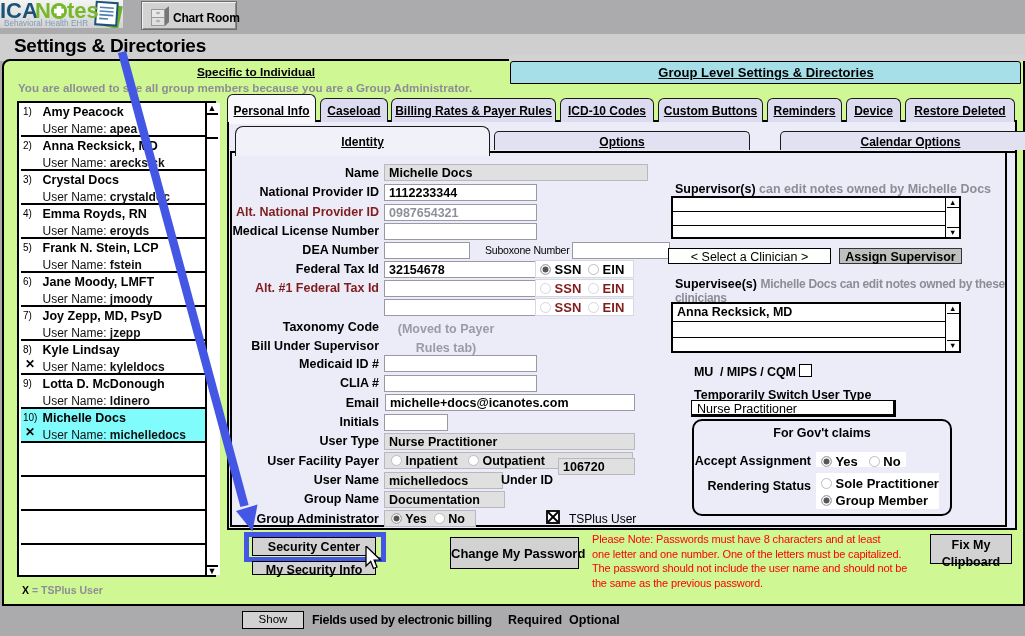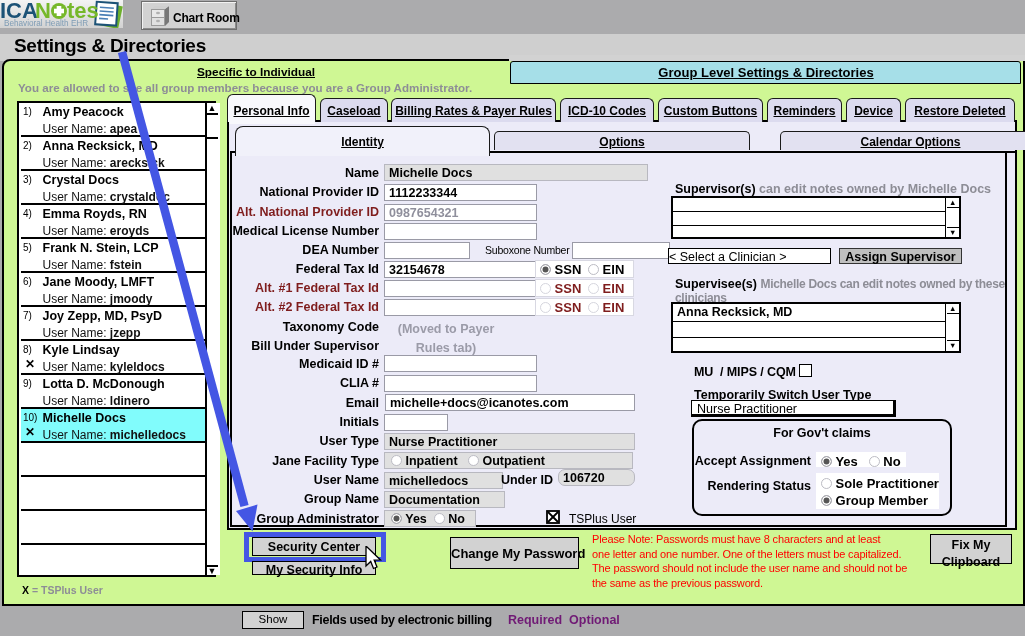--- a/index.html
+++ b/index.html
@@ -157,29 +157,28 @@
 <div class="tab" style="left:235px;top:126px;width:253px;height:21px;background:#f1f1fa;border-radius:8px 8px 0 0;text-decoration:none;padding-top:8px;"><span class="u">Identity</span></div>
 <div class="abs" style="left:236px;top:149px;width:251px;height:4px;background:#f1f1fa;"></div>
 
 <div class="lab" style="left:180px;top:165.5px;width:199px;">Name</div>
 <div class="lab" style="left:180px;top:185px;width:199px;">National Provider ID</div>
 <div class="lab dlab" style="left:180px;top:204.5px;width:199px;">Alt. National Provider ID</div>
 <div class="lab" style="left:180px;top:223.5px;width:199px;">Medical License Number</div>
 <div class="lab" style="left:180px;top:242.5px;width:199px;">DEA Number</div>
 <div class="lab" style="left:180px;top:261.5px;width:199px;">Federal Tax Id</div>
 <div class="lab dlab" style="left:180px;top:280.5px;width:199px;">Alt. #1 Federal Tax Id</div>
-<div class="lab dlab" style="left:180px;top:299.5px;width:199px;">Alt. #2 Federal Tax Id</div>
 <div class="lab" style="left:180px;top:319.5px;width:199px;">Taxonomy Code</div>
 <div class="lab" style="left:180px;top:339px;width:199px;">Bill Under Supervisor</div>
 <div class="lab" style="left:180px;top:356.5px;width:199px;">Medicaid ID #</div>
 <div class="lab" style="left:180px;top:376px;width:199px;">CLIA #</div>
 <div class="lab" style="left:180px;top:395.5px;width:199px;">Email</div>
 <div class="lab" style="left:180px;top:415px;width:199px;">Initials</div>
 <div class="lab" style="left:180px;top:434px;width:199px;">User Type</div>
-<div class="lab" style="left:180px;top:453.5px;width:199px;">Jane Facility Type</div>
+<div class="lab" style="left:180px;top:453.5px;width:199px;">User Facility Payer</div>
 <div class="lab" style="left:180px;top:473px;width:199px;">User Name</div>
 <div class="lab" style="left:180px;top:492px;width:199px;">Group Name</div>
 <div class="lab" style="left:180px;top:511.5px;width:199px;">Group Administrator</div>
 
 <div class="gfield" style="left:384px;top:163.5px;width:258px;">Michelle Docs</div>
 <div class="field" style="left:384px;top:184px;width:147px;">1112233344</div>
 <div class="field" style="left:384px;top:203.5px;width:147px;color:#8f8f9c;">0987654321</div>
 <div class="field" style="left:384px;top:222.5px;width:147px;"></div>
 <div class="field" style="left:384px;top:241.5px;width:80px;"></div>
 <div class="abs" style="left:485px;top:244px;font-size:10.5px;letter-spacing:-0.2px;">Suboxone Number</div>
@@ -198,39 +197,39 @@
 <div class="abs b dlab" style="left:588px;top:299.5px;font-size:13px;"><span class="radio dis"></span> EIN</div>
 <div class="abs b" style="left:390px;top:320px;width:112px;text-align:center;color:#9b9ba8;font-size:12.5px;line-height:19px;">(Moved to Payer Rules tab)</div>
 <div class="field" style="left:384px;top:355px;width:147px;"></div>
 <div class="field" style="left:384px;top:374.5px;width:147px;"></div>
 <div class="field" style="left:385px;top:394px;width:244px;">michelle+docs@icanotes.com</div>
 <div class="field" style="left:384px;top:413.5px;width:58px;"></div>
 <div class="gfield" style="left:384px;top:432.5px;width:245px;">Nurse Practitioner</div>
 <div class="gfield" style="left:384px;top:452px;width:243px;background:#e0e0e0;"><span class="radio" style="margin-left:2px;"></span> Inpatient&nbsp;&nbsp;&nbsp;<span class="radio"></span> Outpatient</div>
 <div class="gfield" style="left:384px;top:471.5px;width:113px;">michelledocs</div>
 <div class="lab" style="left:413px;top:473px;width:140px;">Under ID</div>
-<div class="gfield" style="left:558px;top:469px;width:71px;border-radius:7px;">106720</div>
+<div class="gfield" style="left:558px;top:458px;width:71px;">106720</div>
 <div class="gfield" style="left:384px;top:490.5px;width:115px;">Documentation</div>
 <div class="gfield" style="left:384px;top:510px;width:86px;"><span class="radio on" style="margin-left:2px;"></span> Yes&nbsp;&nbsp;<span class="radio"></span> No</div>
 <svg class="abs" style="left:546px;top:510px;" width="14" height="14" viewBox="0 0 14 14">
       <rect x="1" y="1" width="12" height="12" fill="#fff" stroke="#000" stroke-width="1.8"></rect>
       <line x1="2" y1="2" x2="12" y2="12" stroke="#000" stroke-width="1.8"></line>
       <line x1="12" y1="2" x2="2" y2="12" stroke="#000" stroke-width="1.8"></line>
     </svg>
 <div class="abs" style="left:569px;top:512px;font-size:12px;">TSPlus User</div>
 
 <div class="abs b" style="left:675px;top:182px;font-size:12.5px;">Supervisor(s) <span class="gray">can edit notes owned by Michelle Docs</span></div>
 <div class="abs" style="left:671px;top:196px;width:286px;height:39px;background:#fff;border:2px solid #000;">
   <div class="abs" style="left:0;top:13px;width:272px;height:1.2px;background:#000;"></div>
   <div class="abs" style="left:0;top:26.5px;width:272px;height:1.2px;background:#000;"></div>
   <div class="abs" style="left:272px;top:0;width:14px;height:39px;border-left:1.5px solid #000;"></div>
   <div class="abs" style="left:273.5px;top:0;width:12.5px;height:9px;border-bottom:1.5px solid #000;font-size:7.5px;text-align:center;line-height:9px;">▲</div>
   <div class="abs" style="left:273.5px;top:28.5px;width:12.5px;height:10.5px;border-top:1.5px solid #000;font-size:7.5px;text-align:center;line-height:10px;">▼</div>
 </div>
-<div class="abs" style="left:668px;top:247.5px;width:161px;height:13px;background:#fff;border:1.5px solid #000;font-size:12.5px;padding-top:1px;">&lt; Select a Clinician &gt;</div>
+<div class="abs" style="left:668px;top:247.5px;width:161px;height:13px;background:#fff;border:1.5px solid #000;text-align:center;font-size:12.5px;padding-top:1px;">&lt; Select a Clinician &gt;</div>
 <div class="abs b" style="left:839px;top:247.5px;width:121px;height:13px;background:#bfbfbf;border:1.5px solid #333;text-align:center;font-size:12.5px;padding-top:1.5px;">Assign Supervisor</div>
 <div class="abs b" style="left:675px;top:276.5px;font-size:12.5px;line-height:14.5px;white-space:nowrap;">Supervisee(s) <span class="gray" style="letter-spacing:-0.3px;font-size:12px;">Michelle Docs can edit notes owned by these<br>clinicians</span></div>
 <div class="abs" style="left:671px;top:301.5px;width:286px;height:47px;background:#fff;border:2px solid #000;">
   <div class="abs b" style="left:4px;top:1.5px;font-size:12.5px;">Anna Recksick, MD</div>
   <div class="abs" style="left:0;top:17px;width:272px;height:1.2px;background:#000;"></div>
   <div class="abs" style="left:0;top:33.5px;width:272px;height:1.2px;background:#000;"></div>
   <div class="abs" style="left:272px;top:0;width:14px;height:49px;border-left:1.5px solid #000;"></div>
   <div class="abs" style="left:273.5px;top:0;width:12.5px;height:9px;border-bottom:1.5px solid #000;font-size:7.5px;text-align:center;line-height:9px;">▲</div>
   <div class="abs" style="left:273.5px;top:36.5px;width:12.5px;height:10.5px;border-top:1.5px solid #000;font-size:7.5px;text-align:center;line-height:10px;">▼</div>
 </div>
@@ -252,21 +251,21 @@
 <div class="abs" style="left:244px;top:532px;width:132px;height:20px;border:5px solid #4456e4;"></div>
 <div class="btn" style="left:252px;top:537px;width:122px;height:15px;padding-top:2px;">Security Center</div>
 <div class="btn" style="left:252px;top:560.5px;width:122px;height:11px;padding-top:1px;">My Security Info</div>
 <div class="btn" style="left:450px;top:537px;width:127px;height:22px;padding-top:8px;font-size:13px;white-space:nowrap;">Change My Password</div>
 <div class="abs" style="left:592px;top:532px;width:320px;font-size:11px;color:#f00;line-height:14.6px;white-space:nowrap;letter-spacing:-0.15px;">Please Note: Passwords must have 8 characters and at least<br>one letter and one number. One of the letters must be capitalized.<br>The password should not include the user name and should not be<br>the same as the previous password.</div>
 <div class="btn" style="left:930px;top:534px;width:80px;height:26px;padding-top:2px;font-size:12.5px;line-height:17px;">Fix My<br>Clipboard</div>
 
 <div class="abs" style="left:0;top:606px;width:1025px;height:30px;background:#ababad;"></div>
 <div class="abs" style="left:242px;top:611px;width:60px;height:15px;background:#d2d2d2;border:1px solid #000;text-align:center;font-size:11.5px;padding-top:1px;">Show</div>
 <div class="abs b" style="left:312px;top:613px;font-size:12.5px;letter-spacing:-0.3px;">Fields used by electronic billing</div>
-<div class="abs b" style="left:508px;top:613px;font-size:12.5px;color:#701a75;">Required&nbsp; Optional</div>
+<div class="abs b" style="left:508px;top:613px;font-size:12.5px;color:#000000;">Required&nbsp; Optional</div>
 
 <svg class="abs" style="left:0;top:0;pointer-events:none;" width="1025" height="636" viewBox="0 0 1025 636">
   <line x1="122" y1="52" x2="244.5" y2="506" stroke="#4456e4" stroke-width="8.5"></line>
   <polygon points="236,511 257.5,504.5 252.5,531.5" fill="#4456e4"></polygon>
 </svg>
 
 <svg class="abs" style="left:364px;top:546px;" width="20" height="28" viewBox="0 0 20 28">
   <polygon points="2,0 2,20 6.7,15.5 9.5,22.5 13,21 10.2,14.2 16.5,14" fill="#fff" stroke="#000" stroke-width="1.3"></polygon>
 </svg>
 </div>

